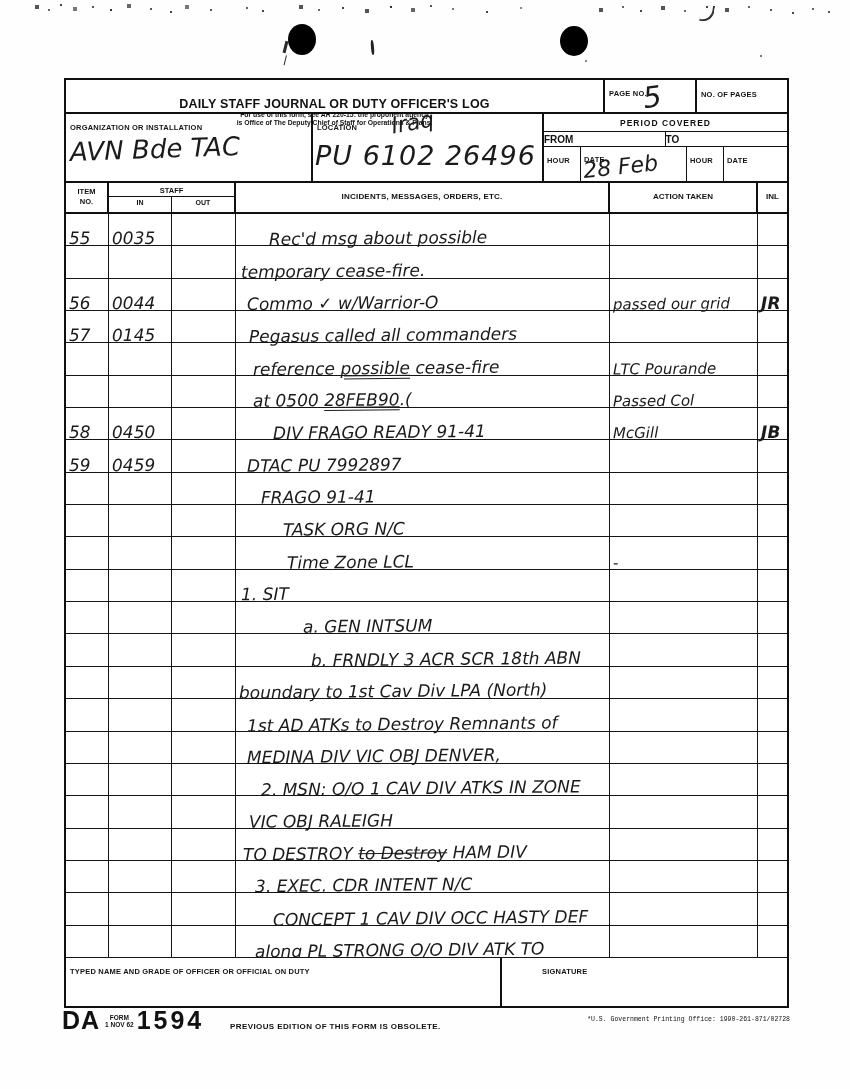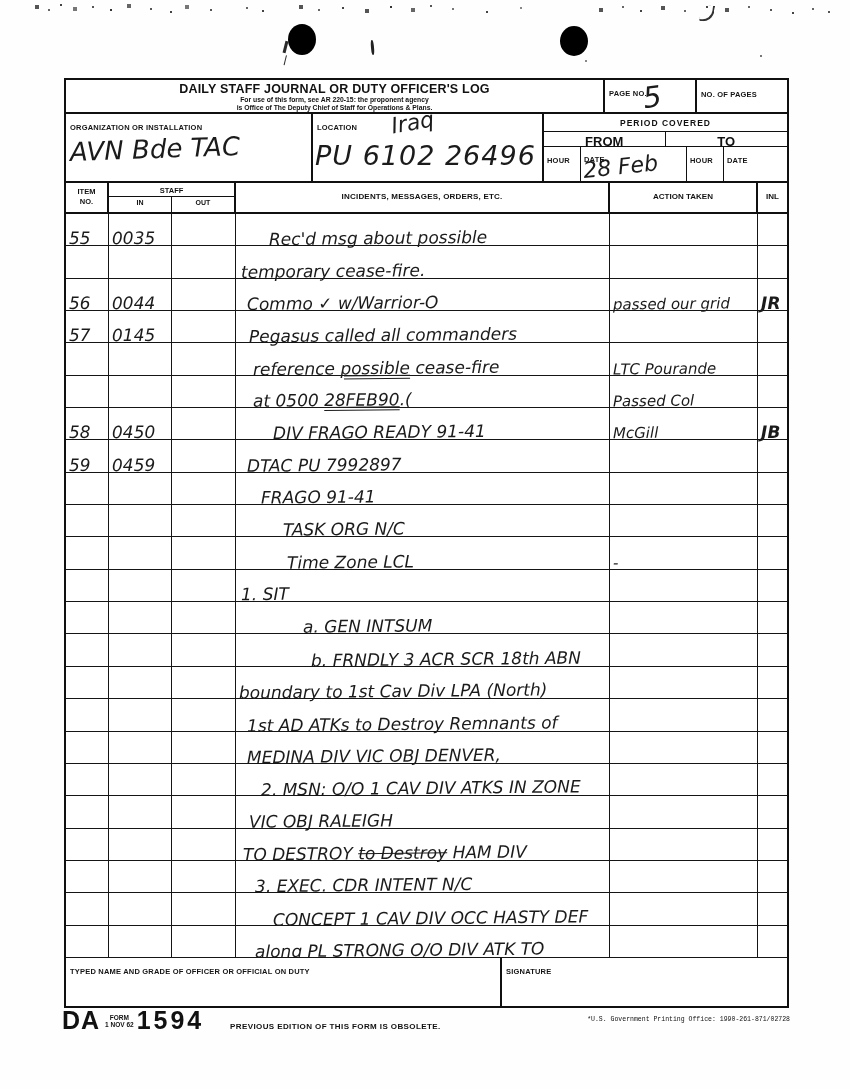--- a/index.html
+++ b/index.html
@@ -34,39 +34,39 @@
     transform:rotate(8deg);}
   
   .form{position:absolute;left:64px;top:78px;width:725px;height:930px;
     border:2.5px solid #101010;box-sizing:border-box;background:#fff;}
   .form *{box-sizing:border-box;}
   .lbl{font-size:7.5px;font-weight:bold;letter-spacing:.2px;color:#141414;}
   
   .hw{font-family:"DejaVu Sans",sans-serif;font-style:italic;color:#1b1b1b;}
   
   .hrow1{display:flex;height:34px;border-bottom:2px solid #101010;}
-  .title-cell{width:539px;border-right:2px solid #101010;text-align:center;padding-top:3px;}
+  .title-cell{width:539px;border-right:2px solid #101010;text-align:center;padding-top:18px;}
   .title{font-size:12.5px;font-weight:bold;letter-spacing:.2px;line-height:1.05;}
   .subtitle{font-size:6.8px;font-weight:bold;line-height:1.15;}
   .pageno-cell{width:92px;border-right:2px solid #101010;position:relative;padding:2px 0 0 4px;}
   .pageno-val{position:absolute;left:38px;top:0px;font-size:29px;transform:rotate(-8deg);}
   .pages-cell{flex:1;padding:2px 0 0 4px;}
   
   .hrow2{display:flex;height:69px;border-bottom:2.5px solid #101010;}
   .org-cell{width:247px;border-right:2px solid #101010;padding:2px 0 0 4px;position:relative;}
   .org-val{position:absolute;left:4px;top:20px;font-size:26px;transform:rotate(-2deg);white-space:nowrap;}
   .loc-cell{width:231px;border-right:2px solid #101010;padding:2px 0 0 4px;position:relative;}
   .loc-label{display:inline-block;}
   .loc-val1{position:absolute;left:78px;top:-4px;font-size:22px;transform:rotate(-10deg);}
   .loc-val2{position:absolute;left:2px;top:26px;font-size:27px;white-space:nowrap;letter-spacing:1px;}
   .period-cell{flex:1;display:flex;flex-direction:column;}
   .period-label{height:18px;text-align:center;border-bottom:1.5px solid #101010;
     font-size:8.5px;font-weight:bold;letter-spacing:1px;padding-top:4px;}
   .fromto{display:flex;height:15px;border-bottom:1.5px solid #101010;}
-  .fromto>div{width:50%;text-align:center;font-size:13px;font-weight:bold;padding-top:2px;}
+  .fromto>div{width:50%;font-size:10px;font-weight:bold;padding-top:2px;}
   .fromto .from{border-right:1.5px solid #101010;}
   .hourdate{display:flex;flex:1;}
   .hd-cell{padding:1px 0 0 3px;position:relative;}
   .hd-hour1{width:37px;border-right:1.5px solid #101010;}
   .hd-date1{width:106px;border-right:1.5px solid #101010;}
   .hd-hour2{width:37px;border-right:1.5px solid #101010;}
   .hd-date2{flex:1;}
   .from-date-val{position:absolute;left:2px;top:7px;font-size:22px;transform:rotate(-6deg);white-space:nowrap;}
   
   .jheader{display:flex;height:31px;border-bottom:2px solid #101010;}
@@ -92,21 +92,21 @@
   .c-inc{width:374px;border-right:1.8px solid #151515;}
   .c-act{width:148px;border-right:1.8px solid #151515;}
   .c-inl{flex:1;}
   .jcell .hw{position:absolute;bottom:-2px;left:3px;font-size:17px;white-space:nowrap;
     line-height:1;transform:rotate(-0.6deg);z-index:2;}
   .c-act .hw{font-size:15px;}
   .c-inl .hw{font-size:17px;font-weight:bold;}
   .u{text-decoration:underline;text-decoration-style:double;}
   .strike{text-decoration:line-through;}
   
-  .frow{display:flex;height:50px;}
+  .frow{display:flex;height:50px;gap:36px;}
   .f-typed{width:436px;border-right:2px solid #101010;padding:2px 0 0 4px;}
   .f-sig{flex:1;padding:2px 0 0 4px;}
   
   .da-block{position:absolute;left:62px;top:1008px;display:flex;align-items:flex-start;}
   .da-big{font-size:25px;font-weight:bold;letter-spacing:1px;line-height:1;}
   .da-small{font-size:6.5px;font-weight:bold;line-height:1.1;margin:6px 3px 0 5px;text-align:center;}
   .da-num{font-size:25px;font-weight:bold;letter-spacing:3px;line-height:1;}
   .obsolete{position:absolute;left:230px;top:1022px;font-size:8px;font-weight:bold;letter-spacing:.4px;}
   .gpo{position:absolute;right:60px;top:1016px;font-size:6.5px;font-family:"Liberation Mono",monospace;}
 </style>

